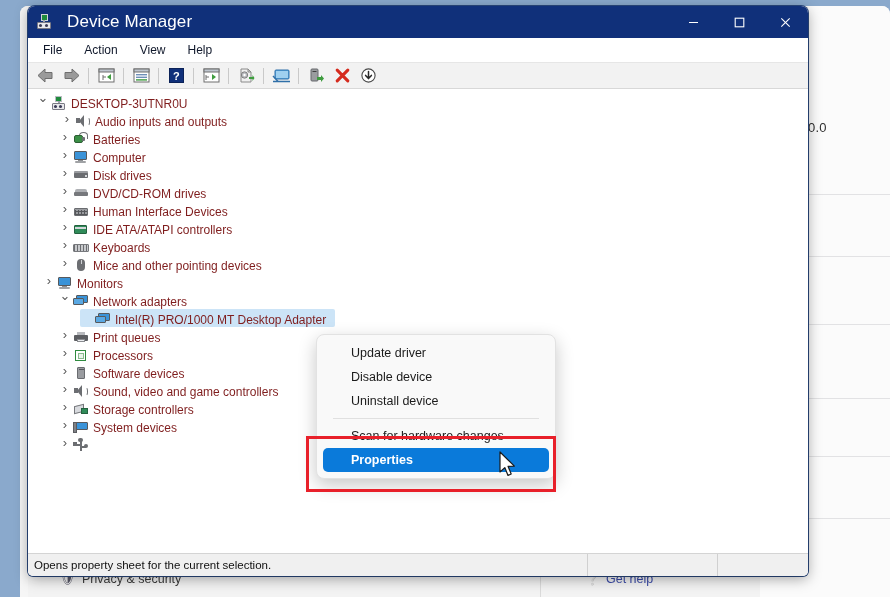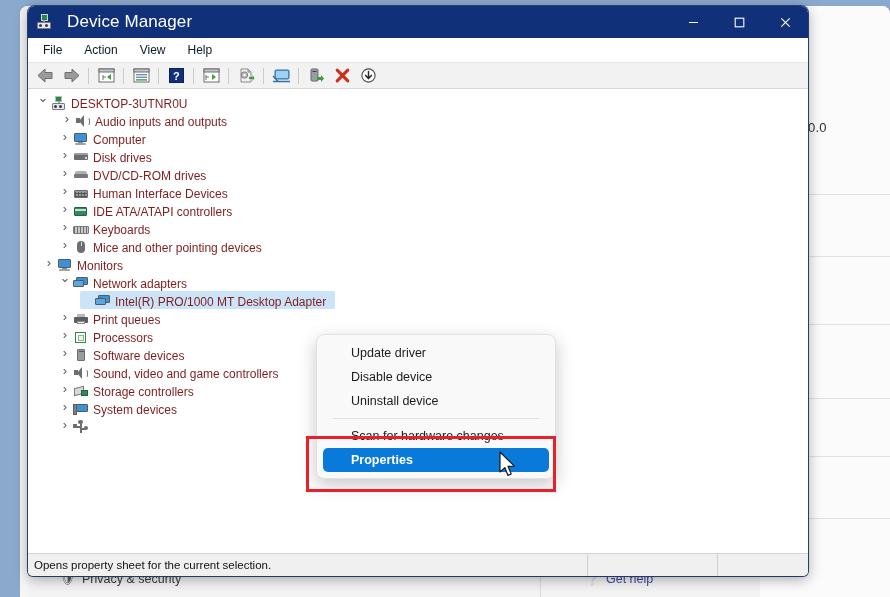--- a/index.html
+++ b/index.html
@@ -670,20 +670,29 @@
     <div class="tree-row" style="padding-left:32px;">
       <span class="chev closed"></span>
       <span class="tree-ico">
         <i class="ic ic-speaker-body"></i>
           <i class="ic ic-speaker-cone"></i>
         <i class="ic ic-wave" style="left:11px;top:4px;width:3px;height:7px;"></i>
       </span>
       <span class="tree-label">Audio inputs and outputs</span>
     </div>
 
+    <div class="tree-row" style="padding-left:30px;">
+      <span class="chev closed"></span>
+      <span class="tree-ico">
+        <i class="ic ic-batt-plug"></i>
+          <i class="ic ic-batt-body"></i>
+          <i class="ic ic-batt-cap"></i>
+      </span>
+      <span class="tree-label">Batteries</span>
+    </div>
 
     <div class="tree-row" style="padding-left:30px;">
       <span class="chev closed"></span>
       <span class="tree-ico">
         <i class="ic ic-monitor-screen"></i>
           <i class="ic ic-monitor-stand"></i>
           <i class="ic ic-monitor-base"></i>
       </span>
       <span class="tree-label">Computer</span>
     </div>

